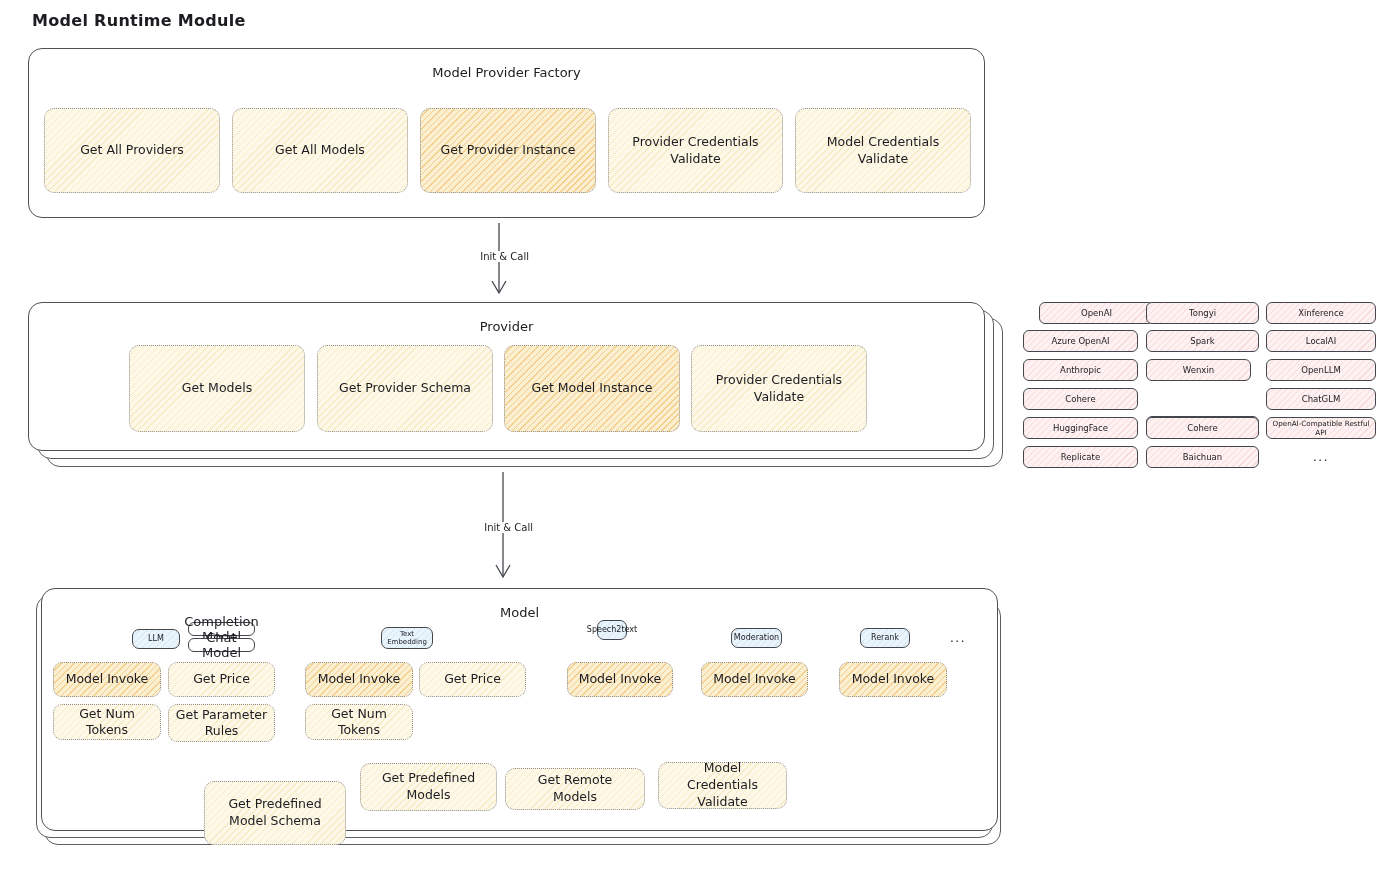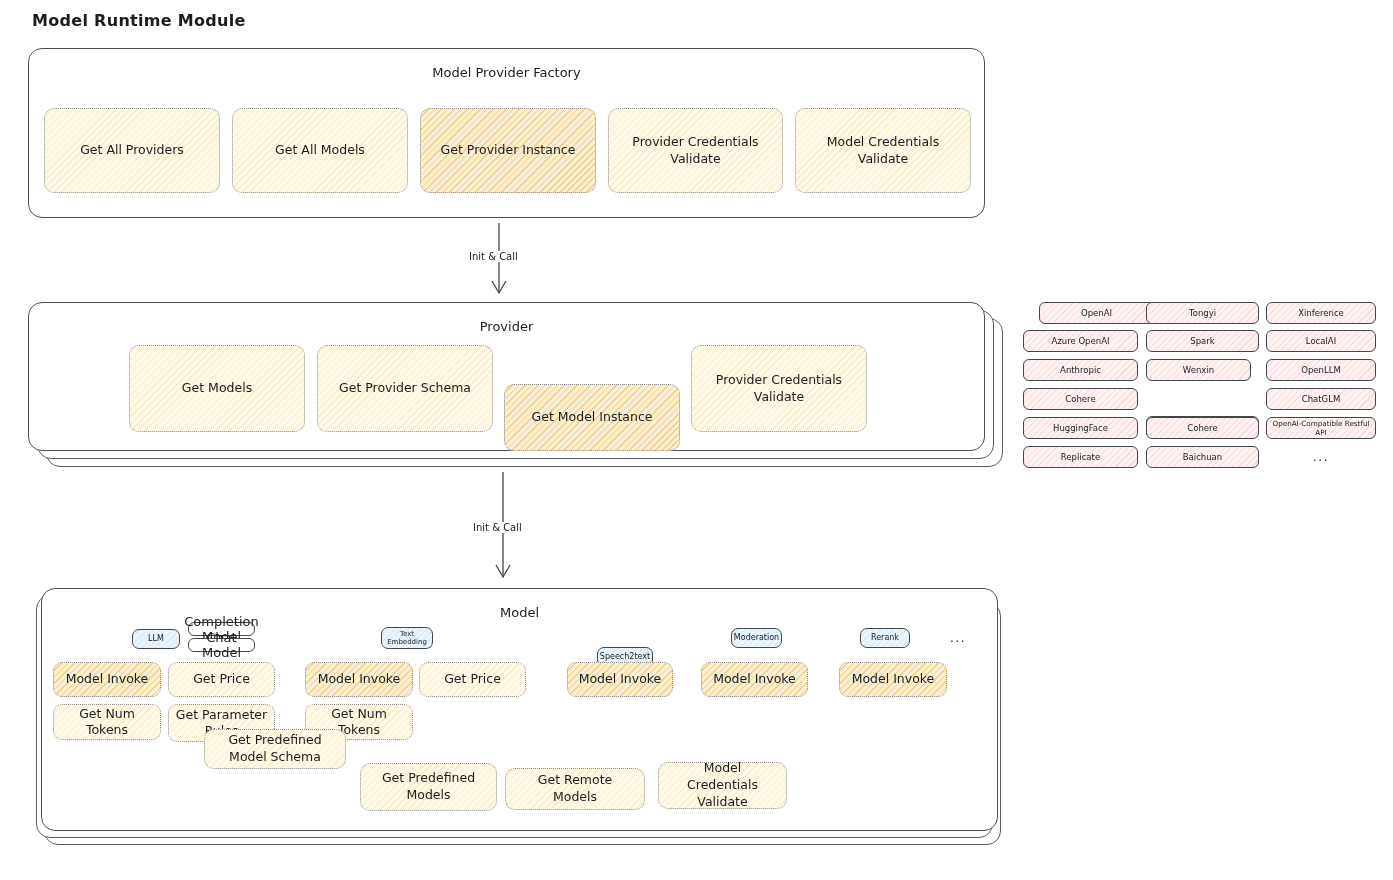--- a/index.html
+++ b/index.html
@@ -18,21 +18,21 @@
   .fill-orange { background:repeating-linear-gradient(135deg,#f4cf8b 0,#f4cf8b 1.3px,#fbefd2 1.3px,#fbefd2 4.6px); }
   .pbox { display:flex; align-items:center; justify-content:center; text-align:center;
           border:1.3px solid #43474d; border-radius:6px; font-size:8.5px; padding:1px 2px;
           background:repeating-linear-gradient(135deg,#f8d7d7 0,#f8d7d7 1px,#fdf1f1 1px,#fdf1f1 4.6px); }
   .pbox.xs { font-size:7.2px; }
   .bluetab { display:flex; align-items:center; justify-content:center; text-align:center;
           border:1.3px solid #43474d; border-radius:7px; font-size:8px; line-height:1.15; padding:1px 2px;
           background:repeating-linear-gradient(135deg,#cfe6f6 0,#cfe6f6 1px,#eaf4fb 1px,#eaf4fb 4.6px); }
   .whitetab { display:flex; align-items:center; justify-content:center; text-align:center;
           border:1.2px solid #43474d; border-radius:6px; font-size:13px; background:#fff; }
-  .arrow-label { font-size:10px; background:#fff; padding:0 3px; text-align:left; }
+  .arrow-label { font-size:10px; background:#fff; padding:0 3px; text-align:right; }
   .dots { font-size:12px; letter-spacing:1.5px; text-align:center; }
 </style>
 </head>
 <body>
 
 <div class="canvas">
 
   <div class="abs page-title" style="left:32px;top:11px;">Model Runtime Module</div>
 
   <div class="abs container" style="left:28px;top:48px;width:957px;height:170px;">
@@ -50,21 +50,21 @@
   </svg>
   <div class="abs arrow-label" style="left:466px;top:251px;width:66px;">Init &amp; Call</div>
 
   <div class="abs stack" style="left:46px;top:318px;width:957px;height:149px;"></div>
   <div class="abs stack" style="left:37px;top:310px;width:957px;height:149px;"></div>
   <div class="abs container" style="left:28px;top:302px;width:957px;height:149px;">
     <div class="ctitle">Provider</div>
   </div>
   <div class="abs fbox fill-yellow" style="left:129px;top:345px;width:176px;height:87px;">Get Models</div>
   <div class="abs fbox fill-yellow" style="left:317px;top:345px;width:176px;height:87px;">Get Provider Schema</div>
-  <div class="abs fbox fill-orange" style="left:504px;top:345px;width:176px;height:67px;margin-top:39px;">Get Model Instance</div>
+  <div class="abs fbox fill-orange" style="left:504px;top:345px;width:176px;height:87px;">Get Model Instance</div>
   <div class="abs fbox fill-yellow" style="left:691px;top:345px;width:176px;height:87px;">Provider Credentials Validate</div>
 
   <div class="abs pbox" style="left:1023px;top:302px;width:115px;height:22px;margin-left:16px;">OpenAI</div>
   <div class="abs pbox" style="left:1023px;top:330px;width:115px;height:22px;">Azure OpenAI</div>
   <div class="abs pbox" style="left:1023px;top:359px;width:115px;height:22px;">Anthropic</div>
   <div class="abs pbox" style="left:1023px;top:388px;width:115px;height:22px;">Cohere</div>
   <div class="abs pbox" style="left:1023px;top:417px;width:115px;height:22px;">HuggingFace</div>
   <div class="abs pbox" style="left:1023px;top:446px;width:115px;height:22px;">Replicate</div>
 
   <div class="abs pbox" style="left:1146px;top:302px;width:113px;height:22px;">Tongyi</div>
@@ -90,36 +90,36 @@
   <div class="abs stack" style="left:44px;top:602px;width:957px;height:243px;"></div>
   <div class="abs stack" style="left:36px;top:595px;width:957px;height:243px;"></div>
   <div class="abs container" style="left:41px;top:588px;width:957px;height:243px;">
     <div class="ctitle">Model</div>
   </div>
 
   <div class="abs bluetab" style="left:132px;top:629px;width:48px;height:20px;">LLM</div>
   <div class="abs whitetab" style="left:188px;top:622px;width:67px;height:14px;">Completion Model</div>
   <div class="abs whitetab" style="left:188px;top:638px;width:67px;height:14px;">Chat Model</div>
   <div class="abs bluetab" style="left:381px;top:627px;width:52px;height:22px;font-size:7px;">Text Embedding</div>
-  <div class="abs bluetab" style="left:597px;top:620px;width:56px;height:20px;margin-top:27px;">Speech2text</div>
+  <div class="abs bluetab" style="left:597px;top:620px;width:30px;height:20px;">Speech2text</div>
   <div class="abs bluetab" style="left:731px;top:628px;width:51px;height:20px;">Moderation</div>
   <div class="abs bluetab" style="left:860px;top:628px;width:50px;height:20px;">Rerank</div>
   <div class="abs dots" style="left:946px;top:631px;width:24px;">...</div>
 
   <div class="abs sbox fill-orange" style="left:53px;top:662px;width:108px;height:35px;">Model Invoke</div>
   <div class="abs sbox fill-yellow" style="left:168px;top:662px;width:107px;height:35px;">Get Price</div>
   <div class="abs sbox fill-yellow" style="left:53px;top:704px;width:108px;height:36px;">Get Num Tokens</div>
   <div class="abs sbox fill-yellow" style="left:168px;top:704px;width:107px;height:38px;">Get Parameter Rules</div>
 
   <div class="abs sbox fill-orange" style="left:305px;top:662px;width:108px;height:35px;">Model Invoke</div>
   <div class="abs sbox fill-yellow" style="left:419px;top:662px;width:107px;height:35px;">Get Price</div>
   <div class="abs sbox fill-yellow" style="left:305px;top:704px;width:108px;height:36px;">Get Num Tokens</div>
 
   <div class="abs sbox fill-orange" style="left:567px;top:662px;width:106px;height:35px;">Model Invoke</div>
   <div class="abs sbox fill-orange" style="left:701px;top:662px;width:107px;height:35px;">Model Invoke</div>
   <div class="abs sbox fill-orange" style="left:839px;top:662px;width:108px;height:35px;">Model Invoke</div>
 
-  <div class="abs fbox fill-yellow" style="left:204px;top:729px;width:142px;height:40px;">Get Predefined Model Schema</div>
+  <div class="abs fbox fill-yellow" style="left:204px;top:781px;width:142px;height:64px;">Get Predefined Model Schema</div>
   <div class="abs fbox fill-yellow" style="left:360px;top:763px;width:137px;height:48px;">Get Predefined Models</div>
   <div class="abs fbox fill-yellow" style="left:505px;top:768px;width:140px;height:42px;">Get Remote Models</div>
   <div class="abs fbox fill-yellow" style="left:658px;top:762px;width:129px;height:47px;">Model Credentials Validate</div>
 
 </div>
 
 </body></html>

